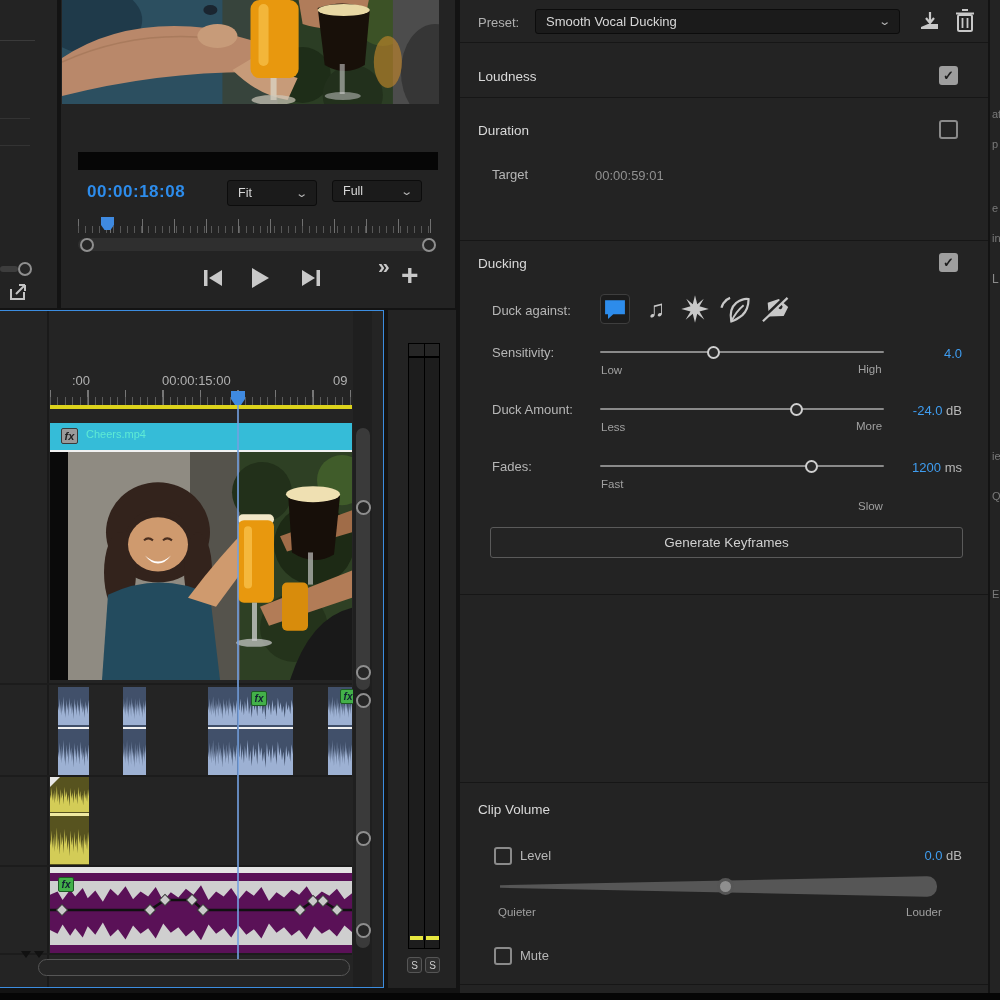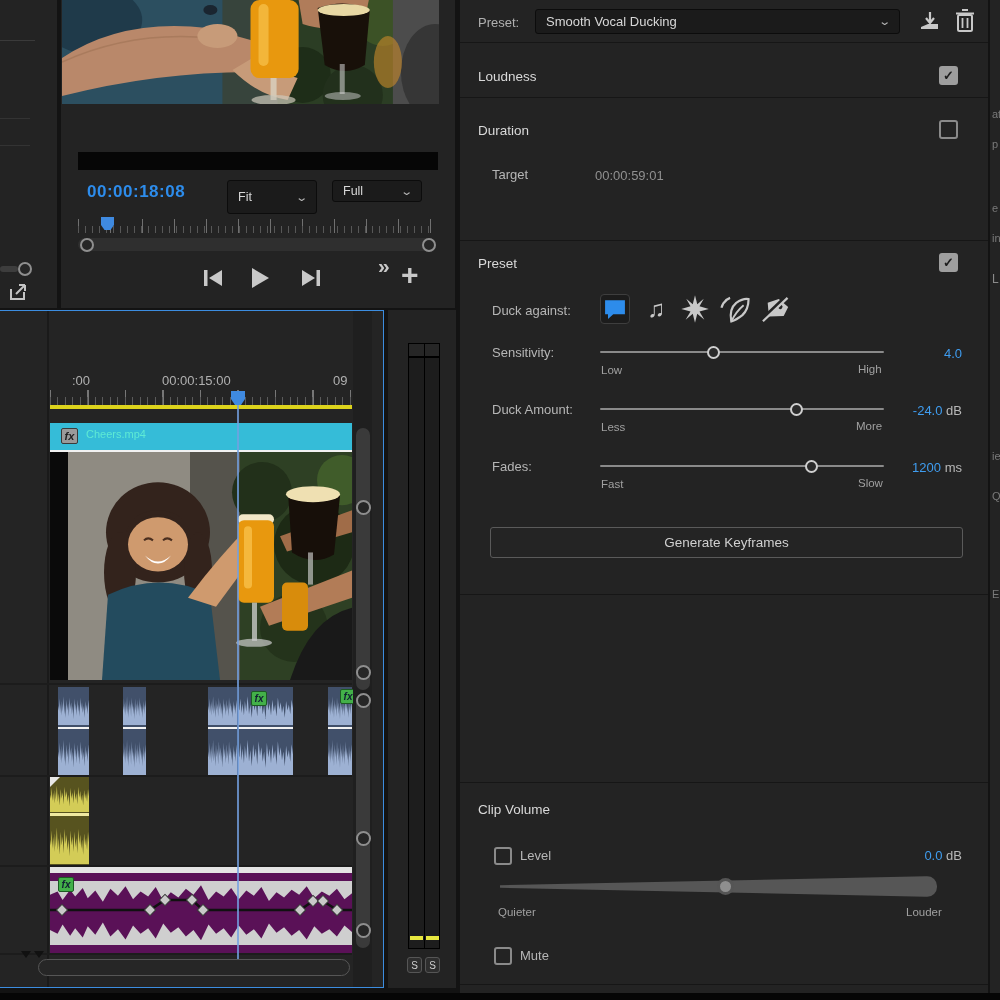--- a/index.html
+++ b/index.html
@@ -78,21 +78,21 @@
       <ellipse cx="281" cy="10" rx="26" ry="6" fill="#e8d8a4"></ellipse>
       <rect x="277" y="64" width="5" height="30" fill="#d8d8d8" opacity="0.55"></rect>
       <ellipse cx="280" cy="96" rx="18" ry="4" fill="#cfcfcf" opacity="0.5"></ellipse>
       <ellipse cx="325" cy="62" rx="14" ry="26" fill="#c98a2a" opacity="0.6"></ellipse>
     </svg>
   </div>
 
   <div class="abs" style="left:17px;top:152px;width:360px;height:18px;background:#060606;"></div>
 
   <div class="abs" style="left:26px;top:182px;color:#2d8ceb;font-size:17px;font-weight:bold;letter-spacing:0.5px;">00:00:18:08</div>
-  <div class="dropdown" style="left:166px;top:180px;width:90px;height:34px;">
+  <div class="dropdown" style="left:166px;top:180px;width:90px;height:26px;">
     <span>Fit</span>
     <span class="chev">⌄</span>
   </div>
   <div class="dropdown" style="left:271px;top:180px;width:90px;height:22px;">
     <span>Full</span>
     <span class="chev">⌄</span>
   </div>
 
   <div class="tickrow" style="left:17px;top:219px;width:353px;height:14px;
        background-image:repeating-linear-gradient(90deg,#575757 0 1px,transparent 1px 7px),repeating-linear-gradient(90deg,#707070 0 1px,transparent 1px 32px);
@@ -346,21 +346,21 @@
   <span class="es-title" style="left:18px;top:69px;">Loudness</span>
   <div class="chk on" style="left:479px;top:66px;">✓</div>
   <div class="divline" style="top:97px;"></div>
 
   <span class="es-title" style="left:18px;top:123px;">Duration</span>
   <div class="chk" style="left:479px;top:120px;"></div>
   <span class="es-label" style="left:32px;top:167px;">Target</span>
   <span class="es-label" style="left:135px;top:168px;color:#909090;">00:00:59:01</span>
   <div class="divline" style="top:240px;"></div>
 
-  <span class="es-title" style="left:18px;top:256px;">Preset</span>
+  <span class="es-title" style="left:18px;top:256px;">Ducking</span>
   <div class="chk on" style="left:479px;top:253px;">✓</div>
 
   <span class="es-label" style="left:32px;top:303px;">Duck against:</span>
   <div class="abs" style="left:140px;top:294px;width:30px;height:30px;background:#1c1c1c;border:1px solid #3e3e3e;border-radius:4px;box-sizing:border-box;">
     <svg width="28" height="28" viewBox="0 0 24 24">
         <path d="M3.5 4.5 h17 v12 h-10 l-4.5 4 v-4 h-2.5 z" fill="#2d8ceb" rx="2"></path>
       </svg>
   </div>
   <div class="abs" style="left:181px;top:294px;width:30px;height:30px;text-align:center;">
     <span style="color:#c8c8c8;font-size:24px;line-height:30px;">♫</span>
@@ -397,21 +397,21 @@
   <div class="slid-track" style="left:140px;top:408px;width:284px;"></div>
   <div class="slid-knob" style="left:330px;top:403px;"></div>
   <span class="minmax" style="left:141px;top:421px;">Less</span>
   <span class="minmax" style="left:396px;top:420px;">More</span>
   <div class="val" style="right:26px;top:403px;"><b>-24.0</b> <span>dB</span></div>
 
   <span class="es-label" style="left:32px;top:459px;">Fades:</span>
   <div class="slid-track" style="left:140px;top:465px;width:284px;"></div>
   <div class="slid-knob" style="left:345px;top:460px;"></div>
   <span class="minmax" style="left:141px;top:478px;">Fast</span>
-  <span class="minmax" style="left:398px;top:477px;">Slow</span>
+  <span class="minmax" style="left:398px;top:500px;">Slow</span>
   <div class="val" style="right:26px;top:460px;"><b>1200</b> <span>ms</span></div>
 
   <div class="abs" style="left:30px;top:527px;width:473px;height:31px;border:1px solid #5a5a5a;border-radius:3px;color:#d0d0d0;font-size:13.5px;text-align:center;line-height:30px;box-sizing:border-box;background:#242424;">Generate Keyframes</div>
   <div class="divline" style="top:594px;"></div>
   <div class="divline" style="top:782px;"></div>
 
   <span class="es-title" style="left:18px;top:802px;">Clip Volume</span>
   <div class="chk" style="left:34px;top:847px;width:14px;height:14px;"></div>
   <span class="es-label" style="left:60px;top:848px;">Level</span>
   <div class="val" style="right:26px;top:848px;"><b>0.0</b> <span>dB</span></div>

